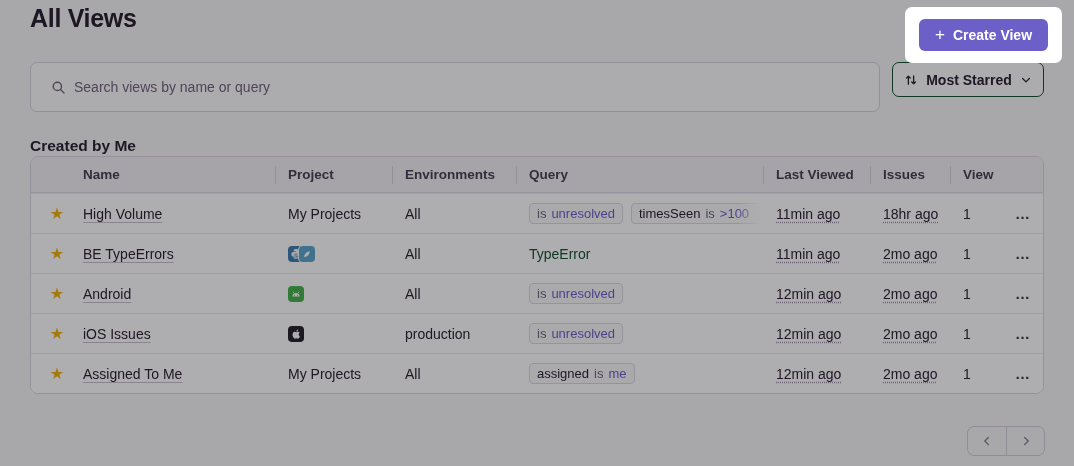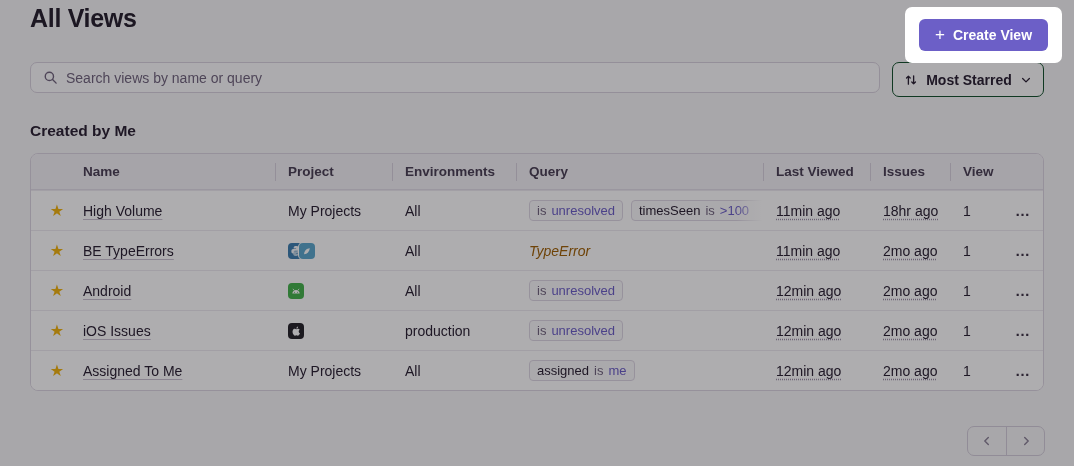--- a/index.html
+++ b/index.html
@@ -17,34 +17,34 @@
          font-family:inherit; color:#2b2233; }
   .btn-ghost { background:#fff; border-color:#dcd6e2; height:32px; padding:0 14px; }
   .feedback-btn { position:absolute; top:19px; right:177px; }
   .spotlight { position:absolute; top:7px; right:12px; width:157px; height:56px; background:#ffffff;
                border-radius:7px; display:flex; align-items:center; justify-content:center; z-index:60; }
   .btn-primary { background:#6c5fc7; color:#fff; height:32px; padding:0 15px; }
   .btn-primary .plus { font-size:17px; font-weight:400; line-height:1; margin-top:-1px; }
 
   
   .toolbar { display:flex; gap:12px; margin-top:29px; }
-  .search-box { flex:1; height:31px; background:#fdfdfe; border:1px solid #d8d2de; border-radius:7px;
-                display:flex; align-items:center; padding:0 12px; gap:8px; }
+  .search-box { flex:1; height:50px; background:#fdfdfe; border:1px solid #d8d2de; border-radius:7px;
+                display:flex; align-items:center; padding:0 20px; gap:8px; }
   .search-box input { border:none; outline:none; background:transparent; flex:1; font-size:14px;
                       font-family:inherit; color:#2b2233; }
   .search-box input::placeholder { color:#71657e; }
   .sort-btn { width:152px; height:35px; background:#fcfcfd; border:1px solid #14532d; border-radius:7px;
               display:flex; align-items:center; justify-content:center; gap:8px; font-size:14px;
               font-weight:600; color:#2b2233; cursor:pointer; font-family:inherit; }
 
   
   .section-title { margin-top:25px; font-size:15.5px; font-weight:700; color:#2b2233; }
 
   
-  .views-table { margin-top:13px; border:1px solid #dcd6e2; border-radius:8px; overflow:hidden;
+  .views-table { margin-top:1px; border:1px solid #dcd6e2; border-radius:8px; overflow:hidden;
                  background:#fff; }
   .tgrid { display:grid; grid-template-columns:52px 205px 117px 124px 247px 107px 80px 52px 1fr;
            align-items:center; }
   .thead { background:#f4f2f6; height:36px; border-bottom:1px solid #e2dde8; }
   .hcell { font-size:13.5px; font-weight:700; color:#4a4055; position:relative; }
   .hcell.div::before { content:""; position:absolute; left:-13px; top:50%; transform:translateY(-50%);
                        width:1px; height:18px; background:#d9d3df; }
   .trow { height:40px; border-top:1px solid #edebf1; background:#fff; cursor:pointer; }
   .trow:first-of-type { border-top:none; }
   .cell { font-size:14px; color:#2b2233; }
@@ -67,21 +67,21 @@
   
   .qwrap { width:233px; overflow:hidden; display:flex; gap:8px; position:relative; align-items:center; }
   .chip { display:inline-flex; gap:5px; align-items:center; background:#faf9fb; border:1px solid #ddd7e3;
           border-radius:4px; padding:2px 7px; font-size:13px; white-space:nowrap; flex-shrink:0; }
   .chip-cut { width:140px; overflow:hidden; }
   .tk-field { color:#2b2233; }
   .tk-key { color:#71657e; }
   .tk-val { color:#6c5fc7; }
   .qfade::after { content:""; position:absolute; right:0; top:0; bottom:0; width:26px;
                   background:linear-gradient(to right, rgba(255,255,255,0), #ffffff); }
-  .qtext { font-size:14px; color:#a16207;font-style:italic; }
+  .qtext { font-size:14px; color:#14532d; }
 
   .dots-btn { background:none; border:none; font-size:15px; font-weight:700; letter-spacing:1.5px;
               color:#3e3446; cursor:pointer; font-family:inherit; justify-self:center; padding-right:12px; }
 
   
   .pagination { position:absolute; right:29px; bottom:10px; display:flex; border:1px solid #d4cedb;
                 border-radius:7px; overflow:hidden; z-index:1; }
   .pg-btn { width:38px; height:28px; display:flex; align-items:center; justify-content:center;
             background:transparent; border:none; cursor:pointer; }
   .pg-btn + .pg-btn { border-left:1px solid #d4cedb; }

